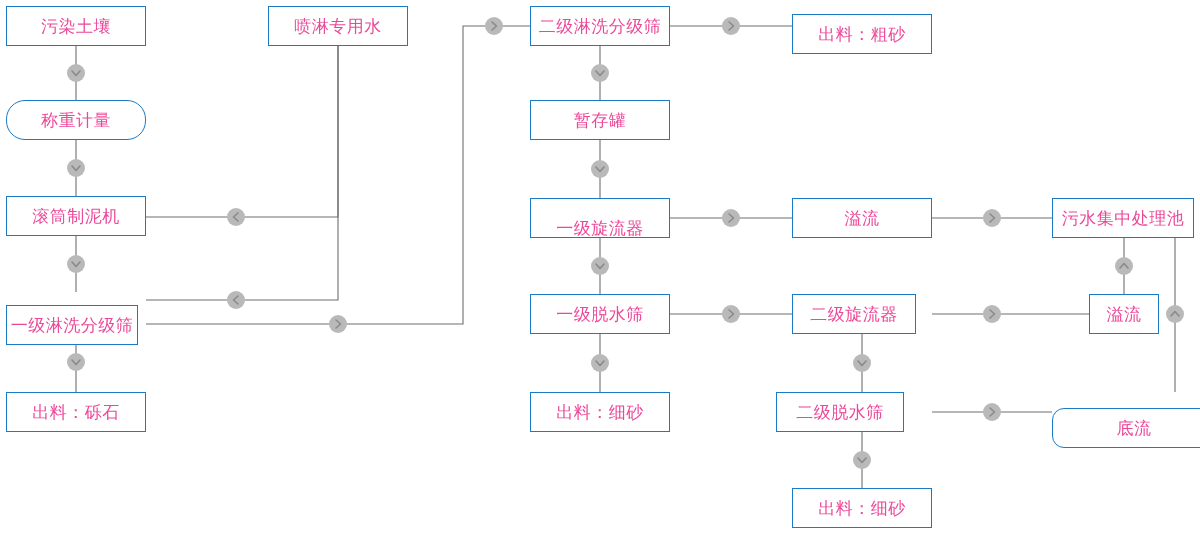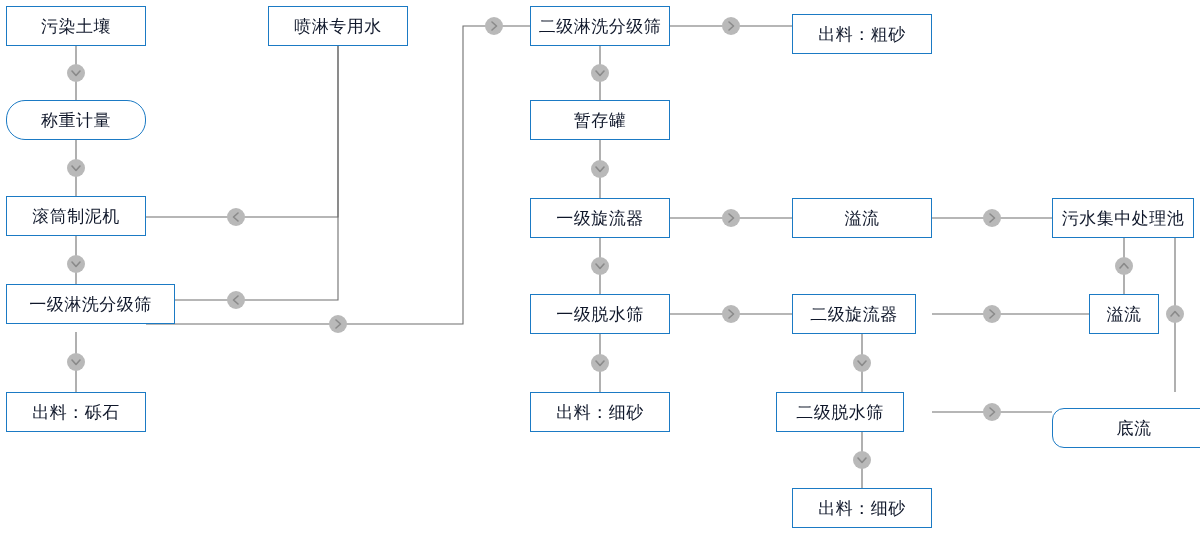--- a/index.html
+++ b/index.html
@@ -23,21 +23,21 @@
     pointer-events: none;
   }
   .node {
     position: absolute;
     box-sizing: border-box;
     border: 1.6px solid #1b7ac4;
     background: #ffffff;
     display: flex;
     align-items: center;
     justify-content: center;
-    color: #0f172a;
+    color: #ec4899;
     font-size: 17px;
     line-height: 1;
     letter-spacing: 0.5px;
     white-space: nowrap;
     z-index: 2;
   }
   .node-label {
     display: block;
   }
   .marker-circle {
@@ -216,36 +216,36 @@
   <div id="node-layer">
       <div class="node" style="left: 6px; top: 6px; width: 140px; height: 40px; border-color: rgb(27, 122, 196);">
         <span class="node-label">污染土壤</span>
       </div>
       <div class="node" style="left: 6px; top: 100px; width: 140px; height: 40px; border-color: rgb(27, 122, 196); border-radius: 19px;">
         <span class="node-label">称重计量</span>
       </div>
       <div class="node" style="left: 6px; top: 196px; width: 140px; height: 40px; border-color: rgb(27, 122, 196);">
         <span class="node-label">滚筒制泥机</span>
       </div>
-      <div class="node" style="left: 6px; top: 284px; width: 169px; height: 40px; border-color: rgb(27, 122, 196);">
+      <div class="node" style="left: 6px; top: 305px; width: 132px; height: 40px; border-color: rgb(27, 122, 196);">
         <span class="node-label">一级淋洗分级筛</span>
       </div>
       <div class="node" style="left: 6px; top: 392px; width: 140px; height: 40px; border-color: rgb(27, 122, 196);">
         <span class="node-label">出料：砾石</span>
       </div>
       <div class="node" style="left: 268px; top: 6px; width: 140px; height: 40px; border-color: rgb(27, 122, 196);">
         <span class="node-label">喷淋专用水</span>
       </div>
       <div class="node" style="left: 530px; top: 6px; width: 140px; height: 40px; border-color: rgb(27, 122, 196);">
         <span class="node-label">二级淋洗分级筛</span>
       </div>
       <div class="node" style="left: 530px; top: 100px; width: 140px; height: 40px; border-color: rgb(27, 122, 196);">
         <span class="node-label">暂存罐</span>
       </div>
-      <div class="node" style="left: 530px; top: 198px; width: 140px; height: 40px; border-color: rgb(27, 122, 196);">
+      <div class="node" style="left: 530px; top: 198px; width: 140px; height: 40px; border-color: rgb(27, 122, 196); align-items: flex-end;">
         <span class="node-label">一级旋流器</span>
       </div>
       <div class="node" style="left: 530px; top: 294px; width: 140px; height: 40px; border-color: rgb(27, 122, 196);">
         <span class="node-label">一级脱水筛</span>
       </div>
       <div class="node" style="left: 530px; top: 392px; width: 140px; height: 40px; border-color: rgb(27, 122, 196);">
         <span class="node-label">出料：细砂</span>
       </div>
       <div class="node" style="left: 792px; top: 14px; width: 140px; height: 40px; border-color: rgb(27, 122, 196);">
         <span class="node-label">出料：粗砂</span>

